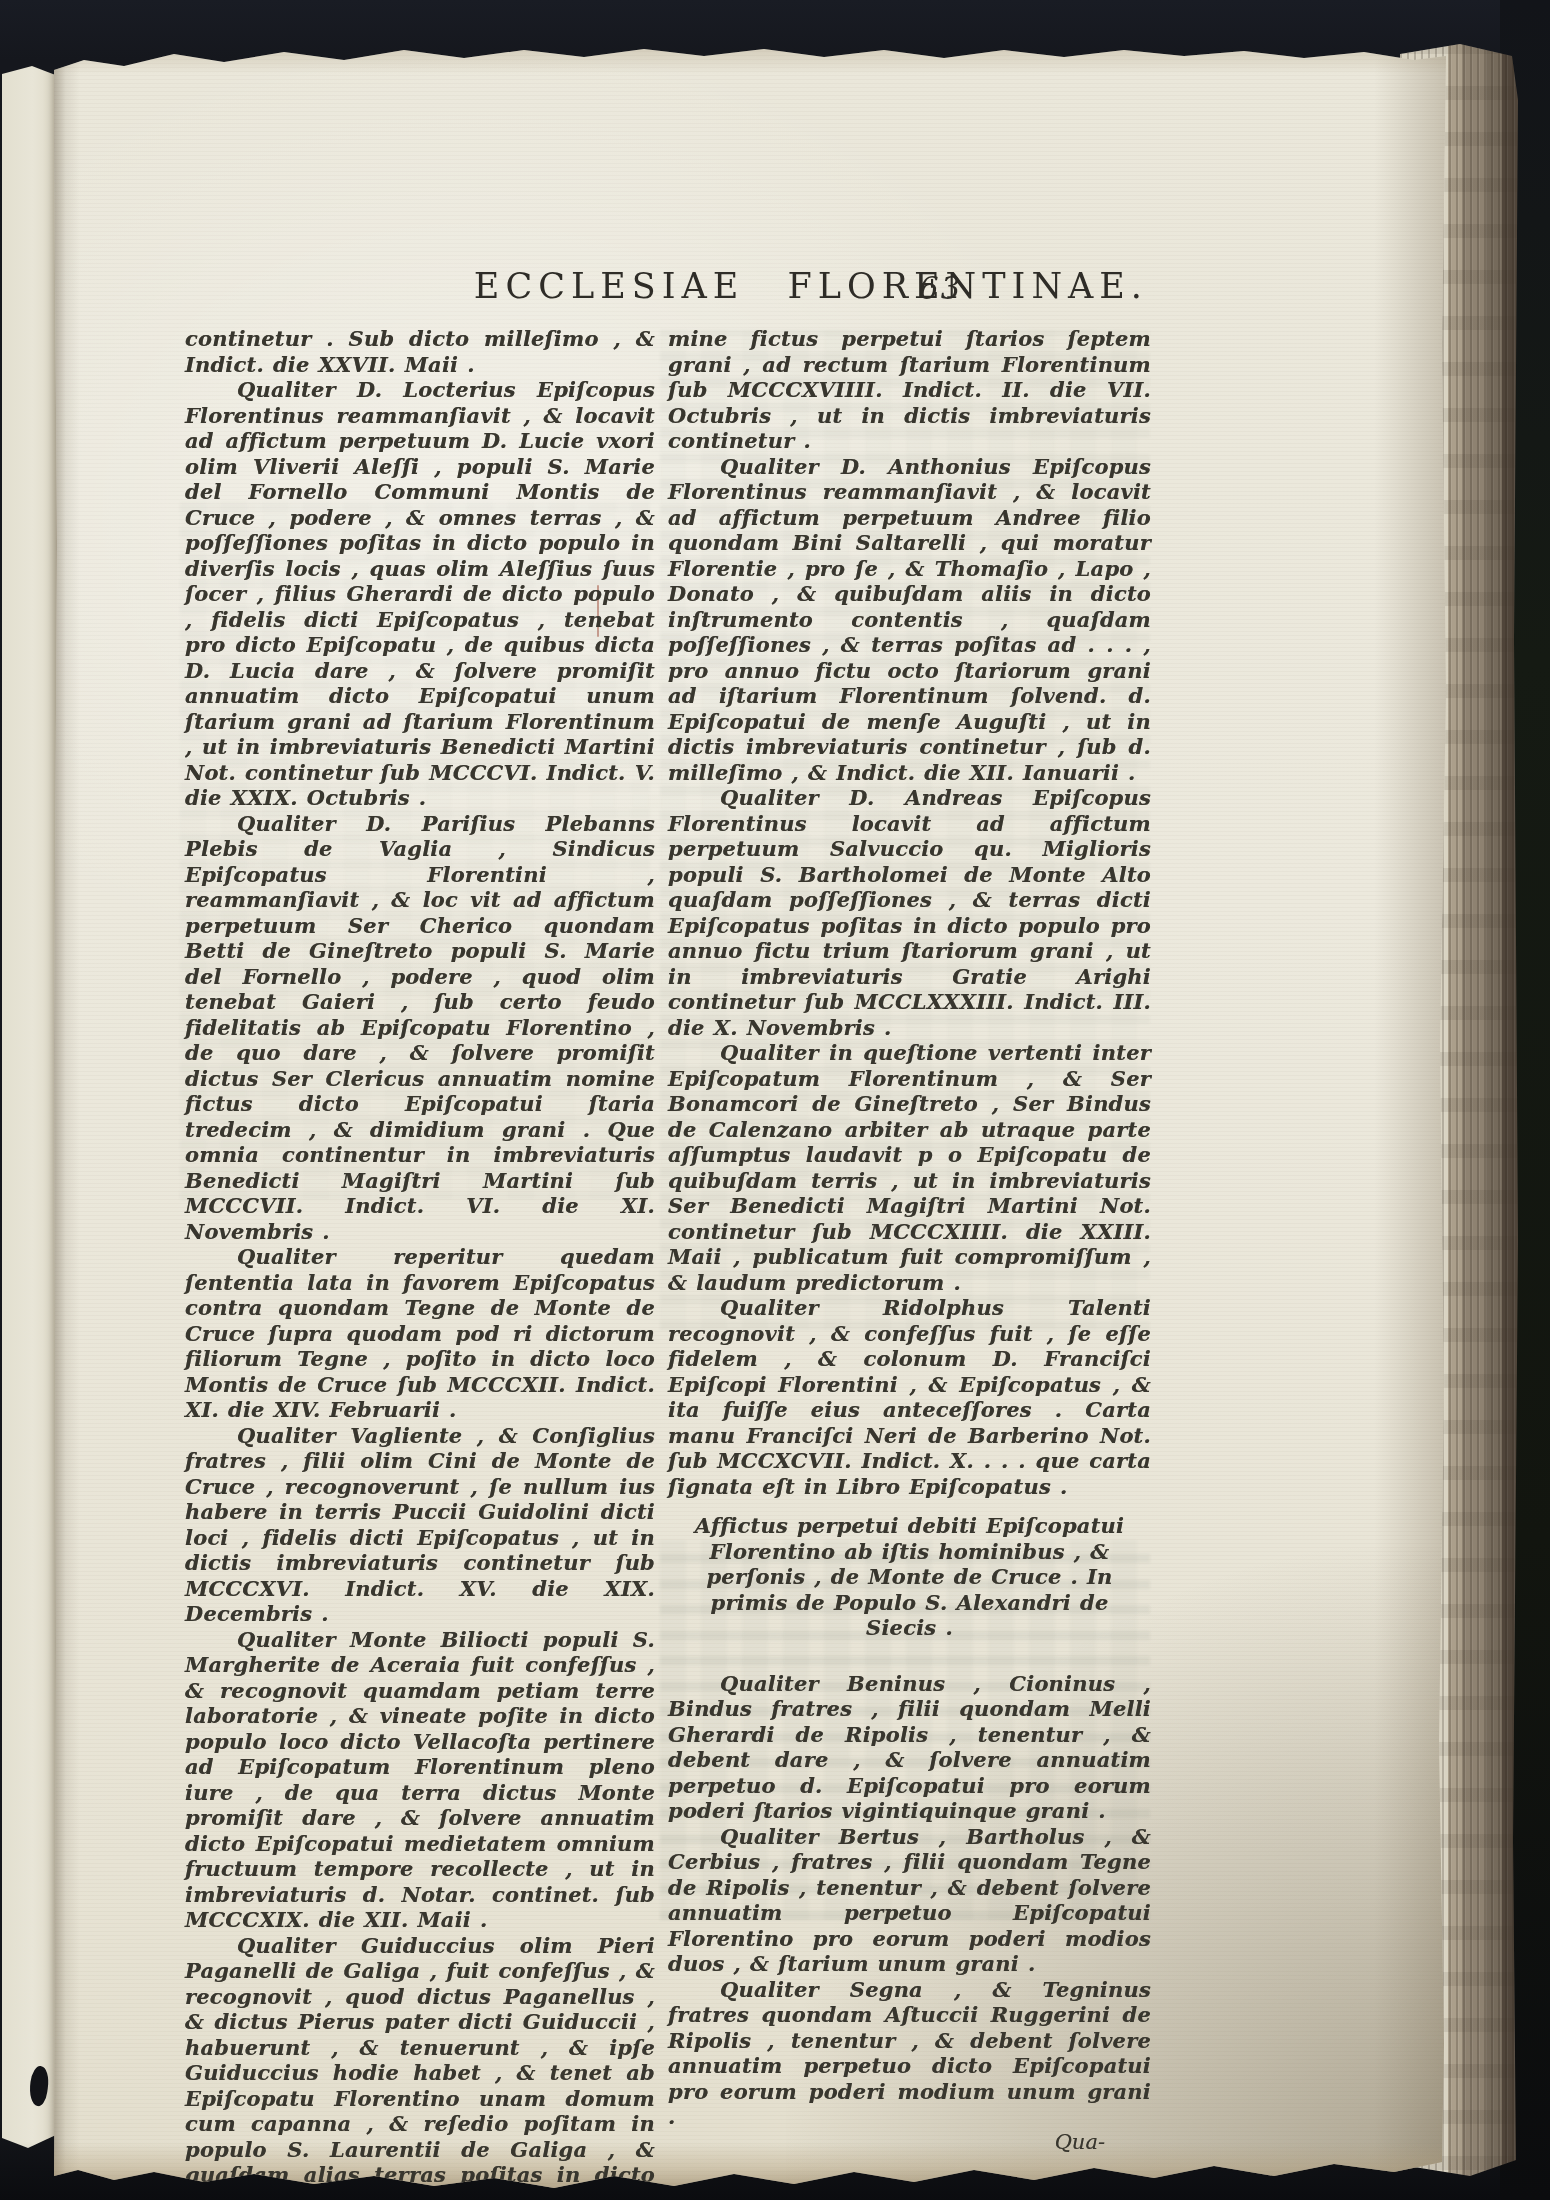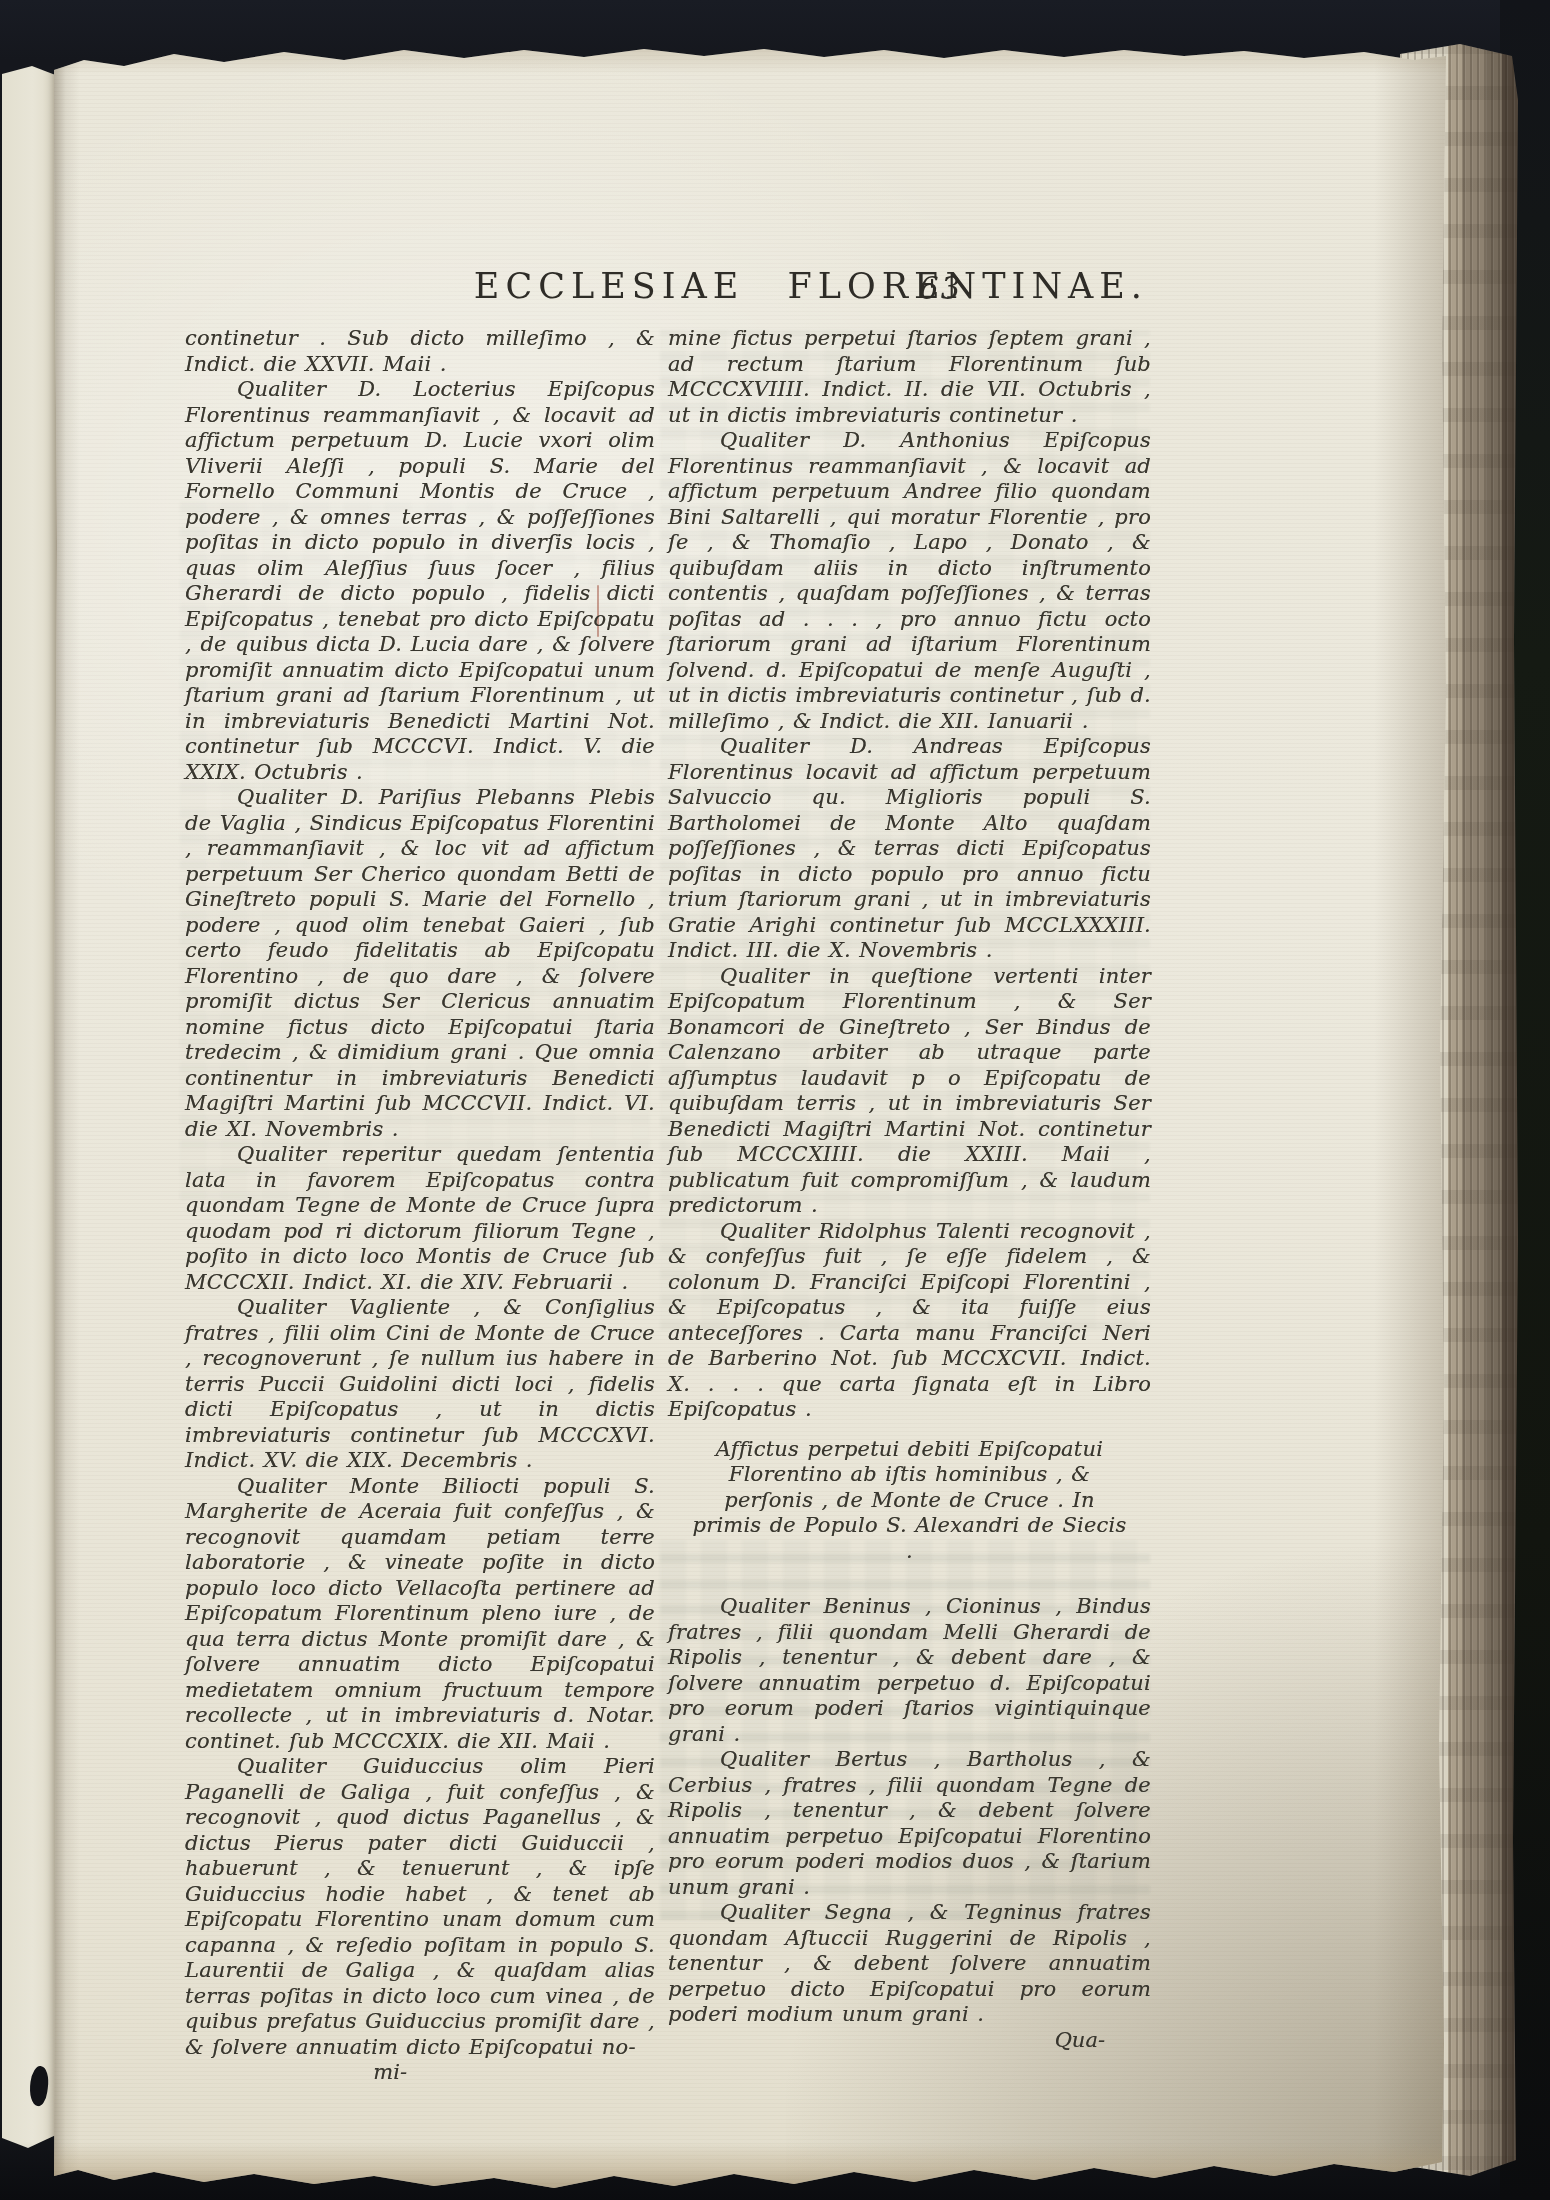--- a/index.html
+++ b/index.html
@@ -98,21 +98,21 @@
   }
   .content {
     position:absolute; left:131px; top:282px; width:966px; z-index:5;
     display:flex; gap:13px;
     color:#38362e;
     font-style:italic; font-size:21px; line-height:25.5px;
     text-shadow:0 0 .5px rgba(56,52,45,.55);
   }
   .col-left  { width:470px; }
   .col-right { width:483px; }
-  .para { margin:0; text-align:justify; word-spacing:1.5px; letter-spacing:.2px; }
+  .para { margin:0; text-align:justify; word-spacing:1.5px; letter-spacing:.2px;font-weight:bold; }
   .para.indent { text-indent:52px; }
   .catchword { margin:0; text-align:right; }
   .catchword.left-cw  { padding-right:248px; }
   .catchword.right-cw { padding-right:46px; }
   .section-heading {
     margin:14px auto 30px; width:92%; text-align:center;
     word-spacing:1.5px;
   }
 </style>
 </head>

